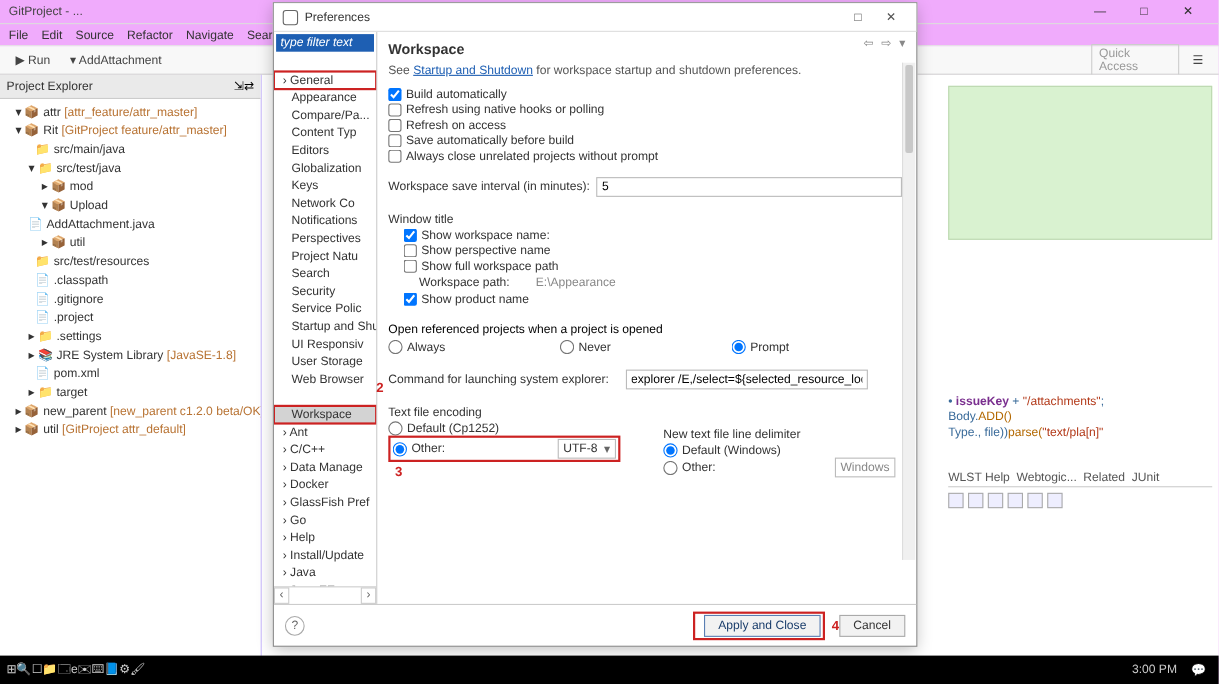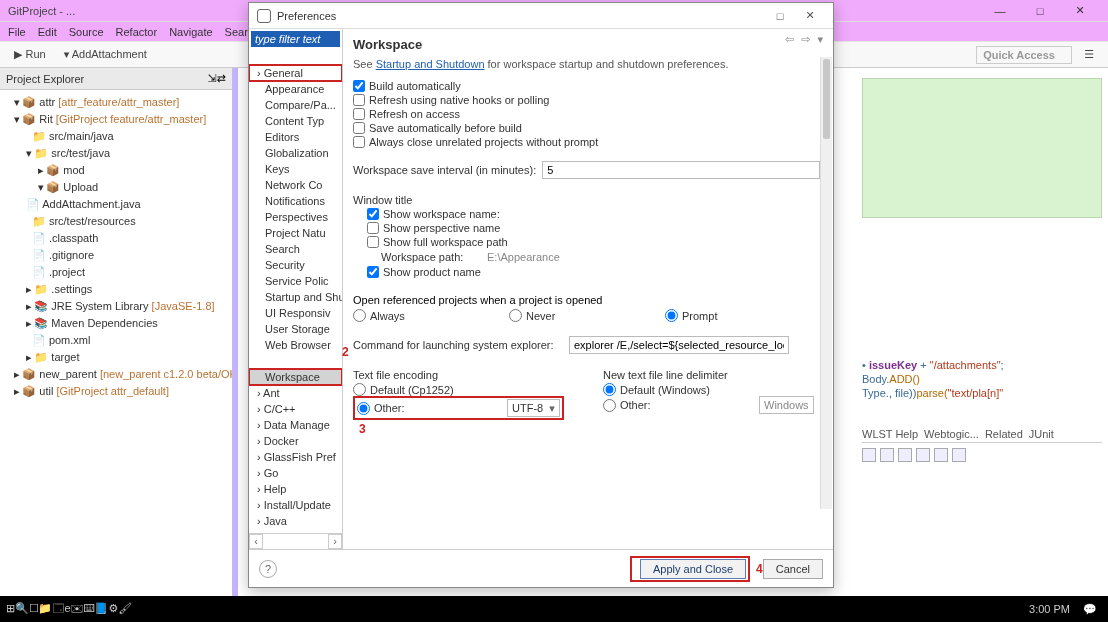--- a/index.html
+++ b/index.html
@@ -6,24 +6,24 @@
   body { width: 1108px; height: 622px; background: #f0f0f0; overflow: hidden; position: relative; }
 
   
   .ide-bg { position: absolute; inset: 0; background: #f0abfc; }
   .ide-titlebar { height: 22px; display: flex; align-items: center; padding: 0 8px; border-bottom: 1px solid #ddd; color: #444; }
   .ide-titlebar .ide-title { flex: 1; }
   .ide-titlebar .win-btn { width: 40px; text-align: center; color: #333; }
   .ide-menubar { height: 20px; display: flex; gap: 12px; padding: 0 8px; color: #333; border-bottom: 1px solid #e5e5e5; align-items: center; }
   .ide-toolbar { height: 26px; display: flex; align-items: center; gap: 6px; padding: 0 8px; border-bottom: 1px solid #ccc; background: #f8f8f8; }
   .ide-toolbar .tb-item { padding: 2px 6px; color: #444; text-align: center; }
-  .quick-access { border: 1px solid #ccc; padding: 2px 6px; width: 96px; color: #999; font-weight: bold; }
+  .quick-access { border: 1px solid #ccc; padding: 2px 6px; width: 80px; color: #999; }
 
   .ide-body { position: absolute; top: 68px; bottom: 24px; left: 0; right: 0; display: flex; }
-  .project-explorer { width: 238px; border-right: 6px solid #c4b5fd; background: #fff; overflow: hidden; }
+  .project-explorer { width: 238px; border-right: 1px solid #c4b5fd; background: #fff; overflow: hidden; }
   .pe-header { height: 22px; display: flex; align-items: center; padding: 0 6px; background: #eaeaea; border-bottom: 1px solid #ccc; }
   .pe-header .pe-title { flex: 1; color: #333; }
   .pe-tree { padding: 4px 0; color: #333; line-height: 15px; }
   .pe-tree .node { padding: 1px 6px; white-space: nowrap; }
   .pe-tree .n1 { padding-left: 14px; }
   .pe-tree .n2 { padding-left: 26px; }
   .pe-tree .n3 { padding-left: 38px; }
   .pe-tree .n4 { padding-left: 20px; }
   .deco { color: #b87333; margin-top: 33px; }
 
@@ -130,27 +130,27 @@
         <span>⇄</span>
       </div>
       <div class="pe-tree" id="pe-tree">
           <div class="node n1">▾ 📦 <span>attr</span> <span class="deco">[attr_feature/attr_master]</span></div>
           <div class="node n1">▾ 📦 <span>Rit</span> <span class="deco">[GitProject feature/attr_master]</span></div>
           <div class="node n2">&nbsp; 📁 <span>src/main/java</span></div>
           <div class="node n2">▾ 📁 <span>src/test/java</span></div>
           <div class="node n3">▸ 📦 <span>mod</span></div>
           <div class="node n3">▾ 📦 <span>Upload</span></div>
           <div class="node n4">&nbsp; 📄 <span>AddAttachment.java</span></div>
+          <div class="node n3">▸ 📦 <span>util</span></div>
           <div class="node n2">&nbsp; 📁 <span>src/test/resources</span></div>
           <div class="node n2">&nbsp; 📄 <span>.classpath</span></div>
           <div class="node n2">&nbsp; 📄 <span>.gitignore</span></div>
           <div class="node n2">&nbsp; 📄 <span>.project</span></div>
           <div class="node n2">▸ 📁 <span>.settings</span></div>
           <div class="node n2">▸ 📚 <span>JRE System Library</span> <span class="deco">[JavaSE-1.8]</span></div>
-          <div class="node n2">▸ 📚 <span>Maven Dependencies</span></div>
           <div class="node n2">&nbsp; 📄 <span>pom.xml</span></div>
           <div class="node n2">▸ 📁 <span>target</span></div>
           <div class="node n1">▸ 📦 <span>new_parent</span> <span class="deco">[new_parent c1.2.0 beta/OK]</span></div>
           <div class="node n1">▸ 📦 <span>util</span> <span class="deco">[GitProject attr_default]</span></div>
         </div>
     </div>
 
     <div class="editor-area">
       <div class="editor-pane"></div>
       <div class="code-frag" id="code-frag">
@@ -302,21 +302,21 @@
               <span>Prompt</span>
             </label>
         </div>
       </div>
 
       <div class="row">
         <label style="min-width:210px">Command for launching system explorer:</label>
         <input class="txt" style="width: 220px;" value="explorer /E,/select=${selected_resource_loc}">
       </div>
 
-      <div class="row" style="align-items:flex-start;margin-top:8px;gap:30px">
+      <div class="row" style="align-items:flex-end;margin-top:8px;gap:30px">
         <div style="flex:1">
           <div class="group-title">Text file encoding</div>
           <label class="radio">
               <input type="radio" name="enc" style="">
               <span>Default (Cp1252)</span>
             </label>
           <span class="hl-box">
             <label class="radio">
                 <input type="radio" name="enc" checked="" style="">
                 <span>Other:</span>

